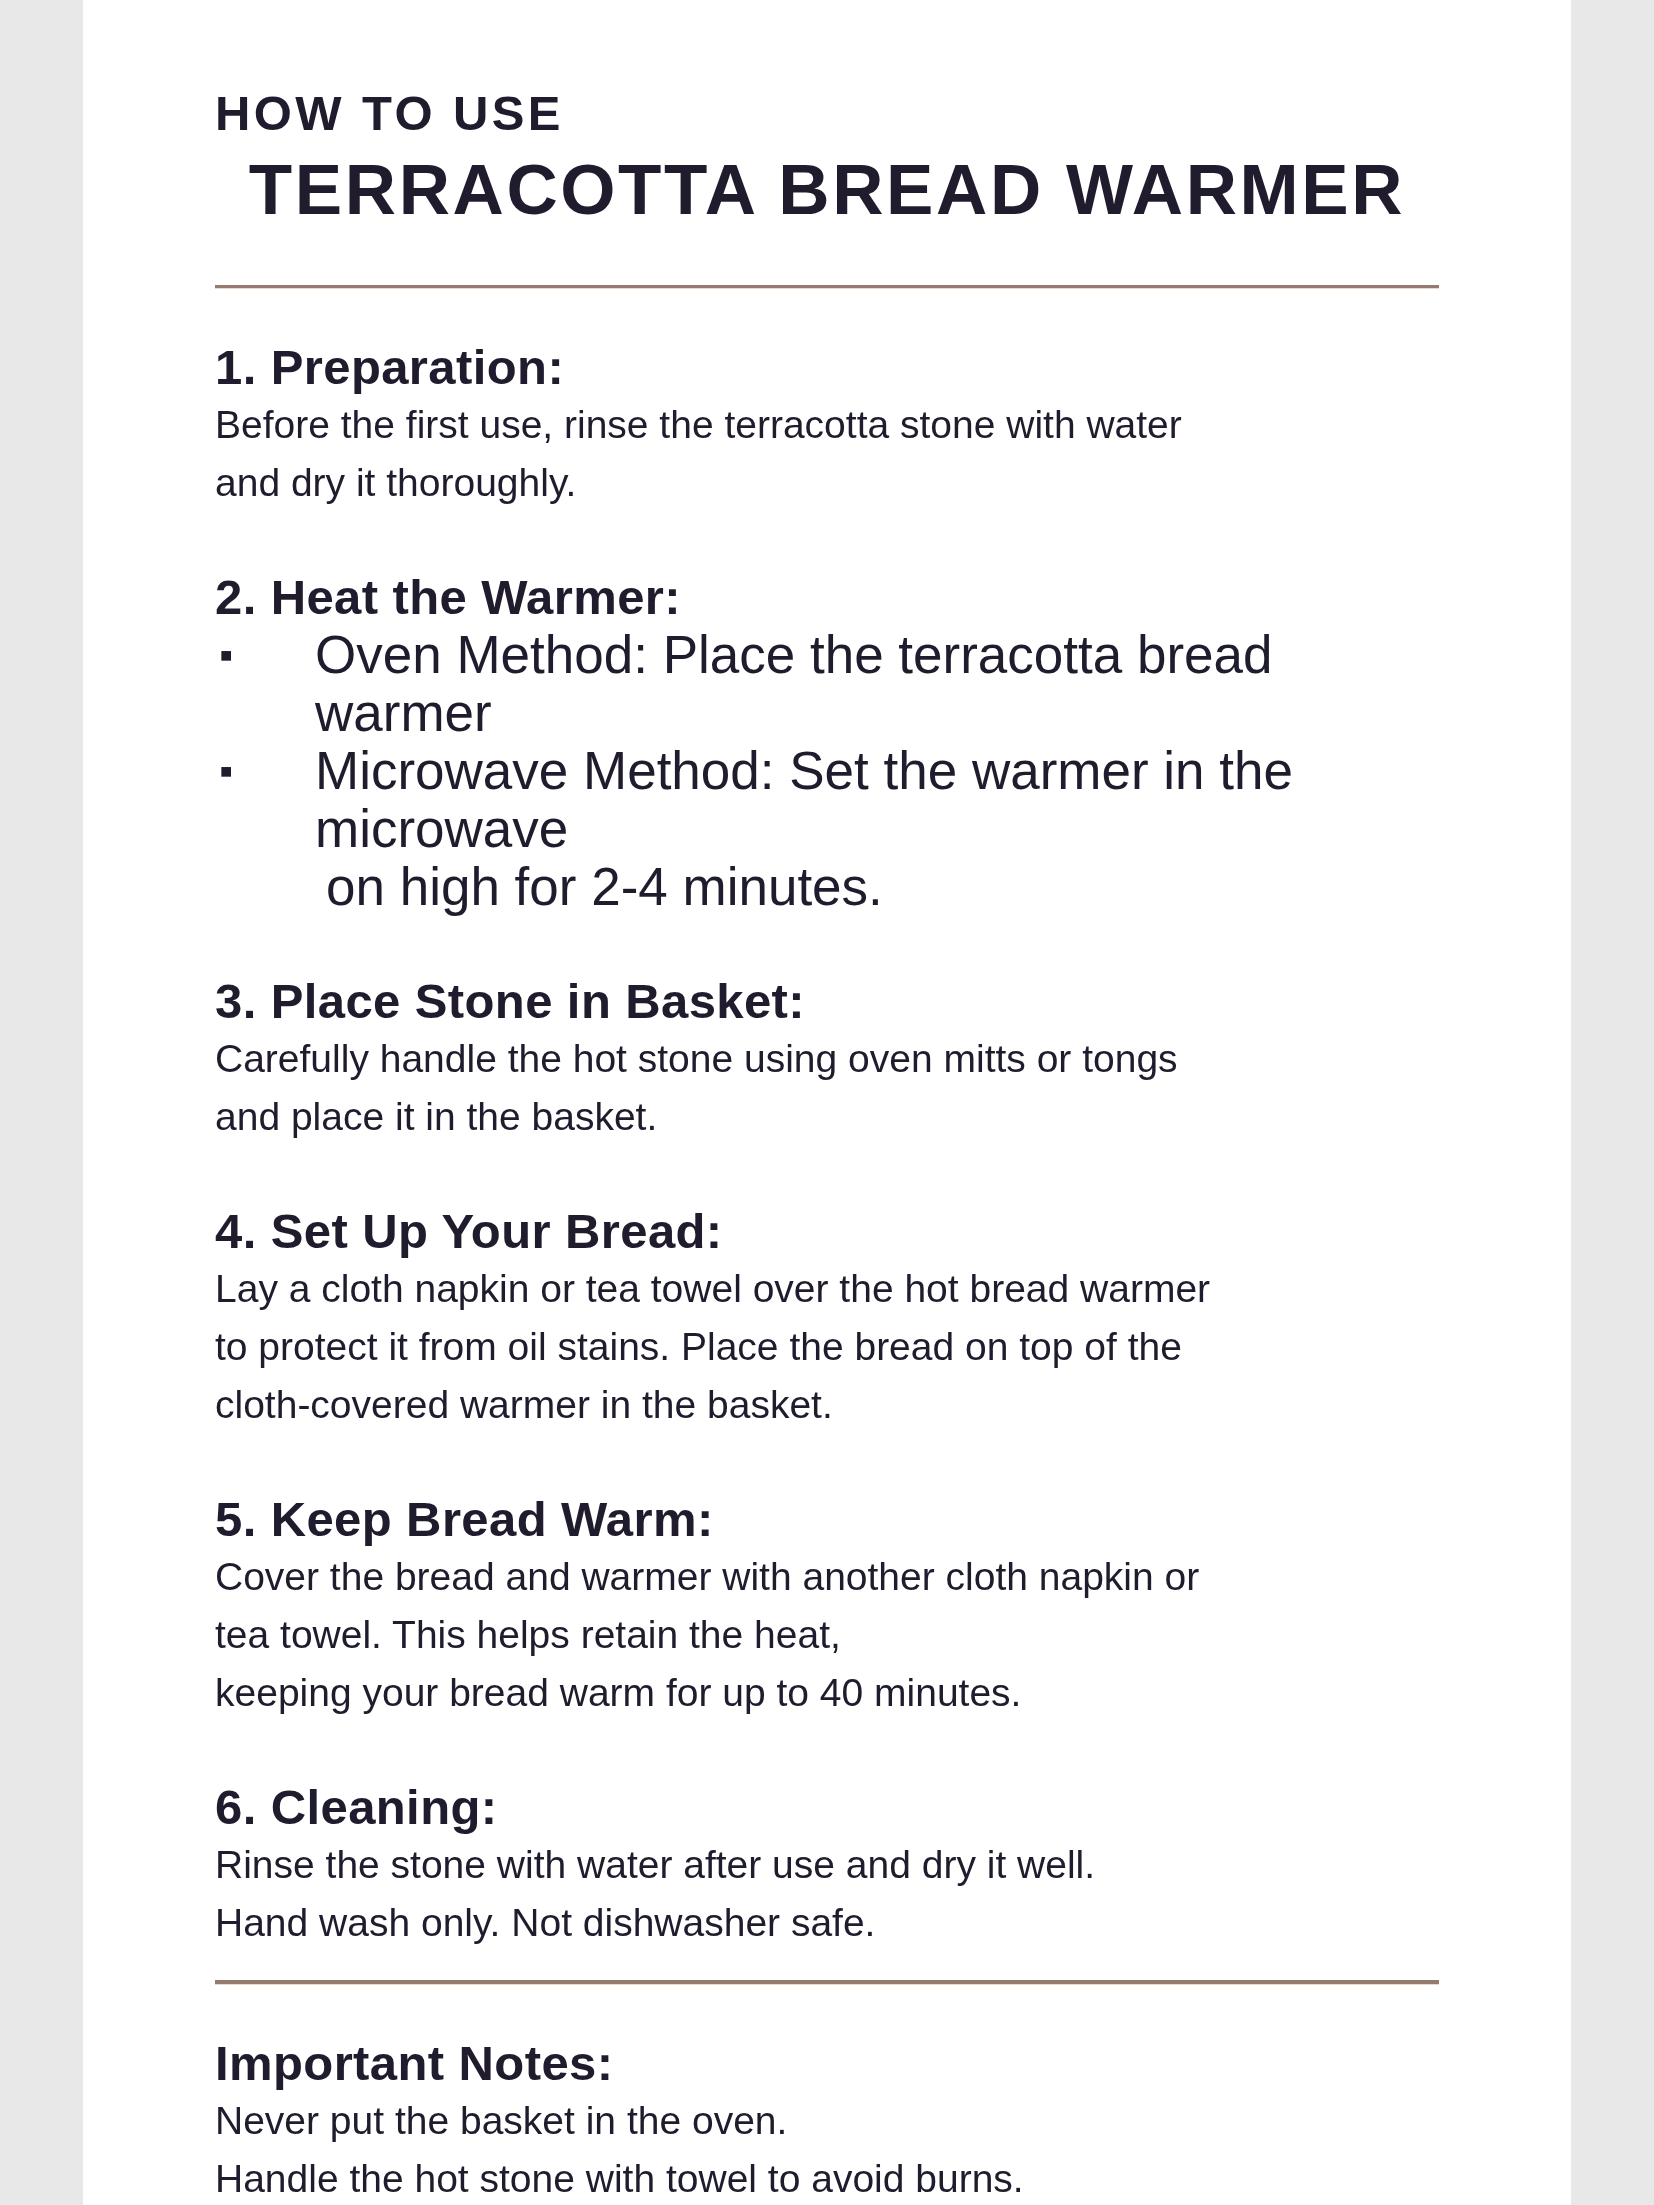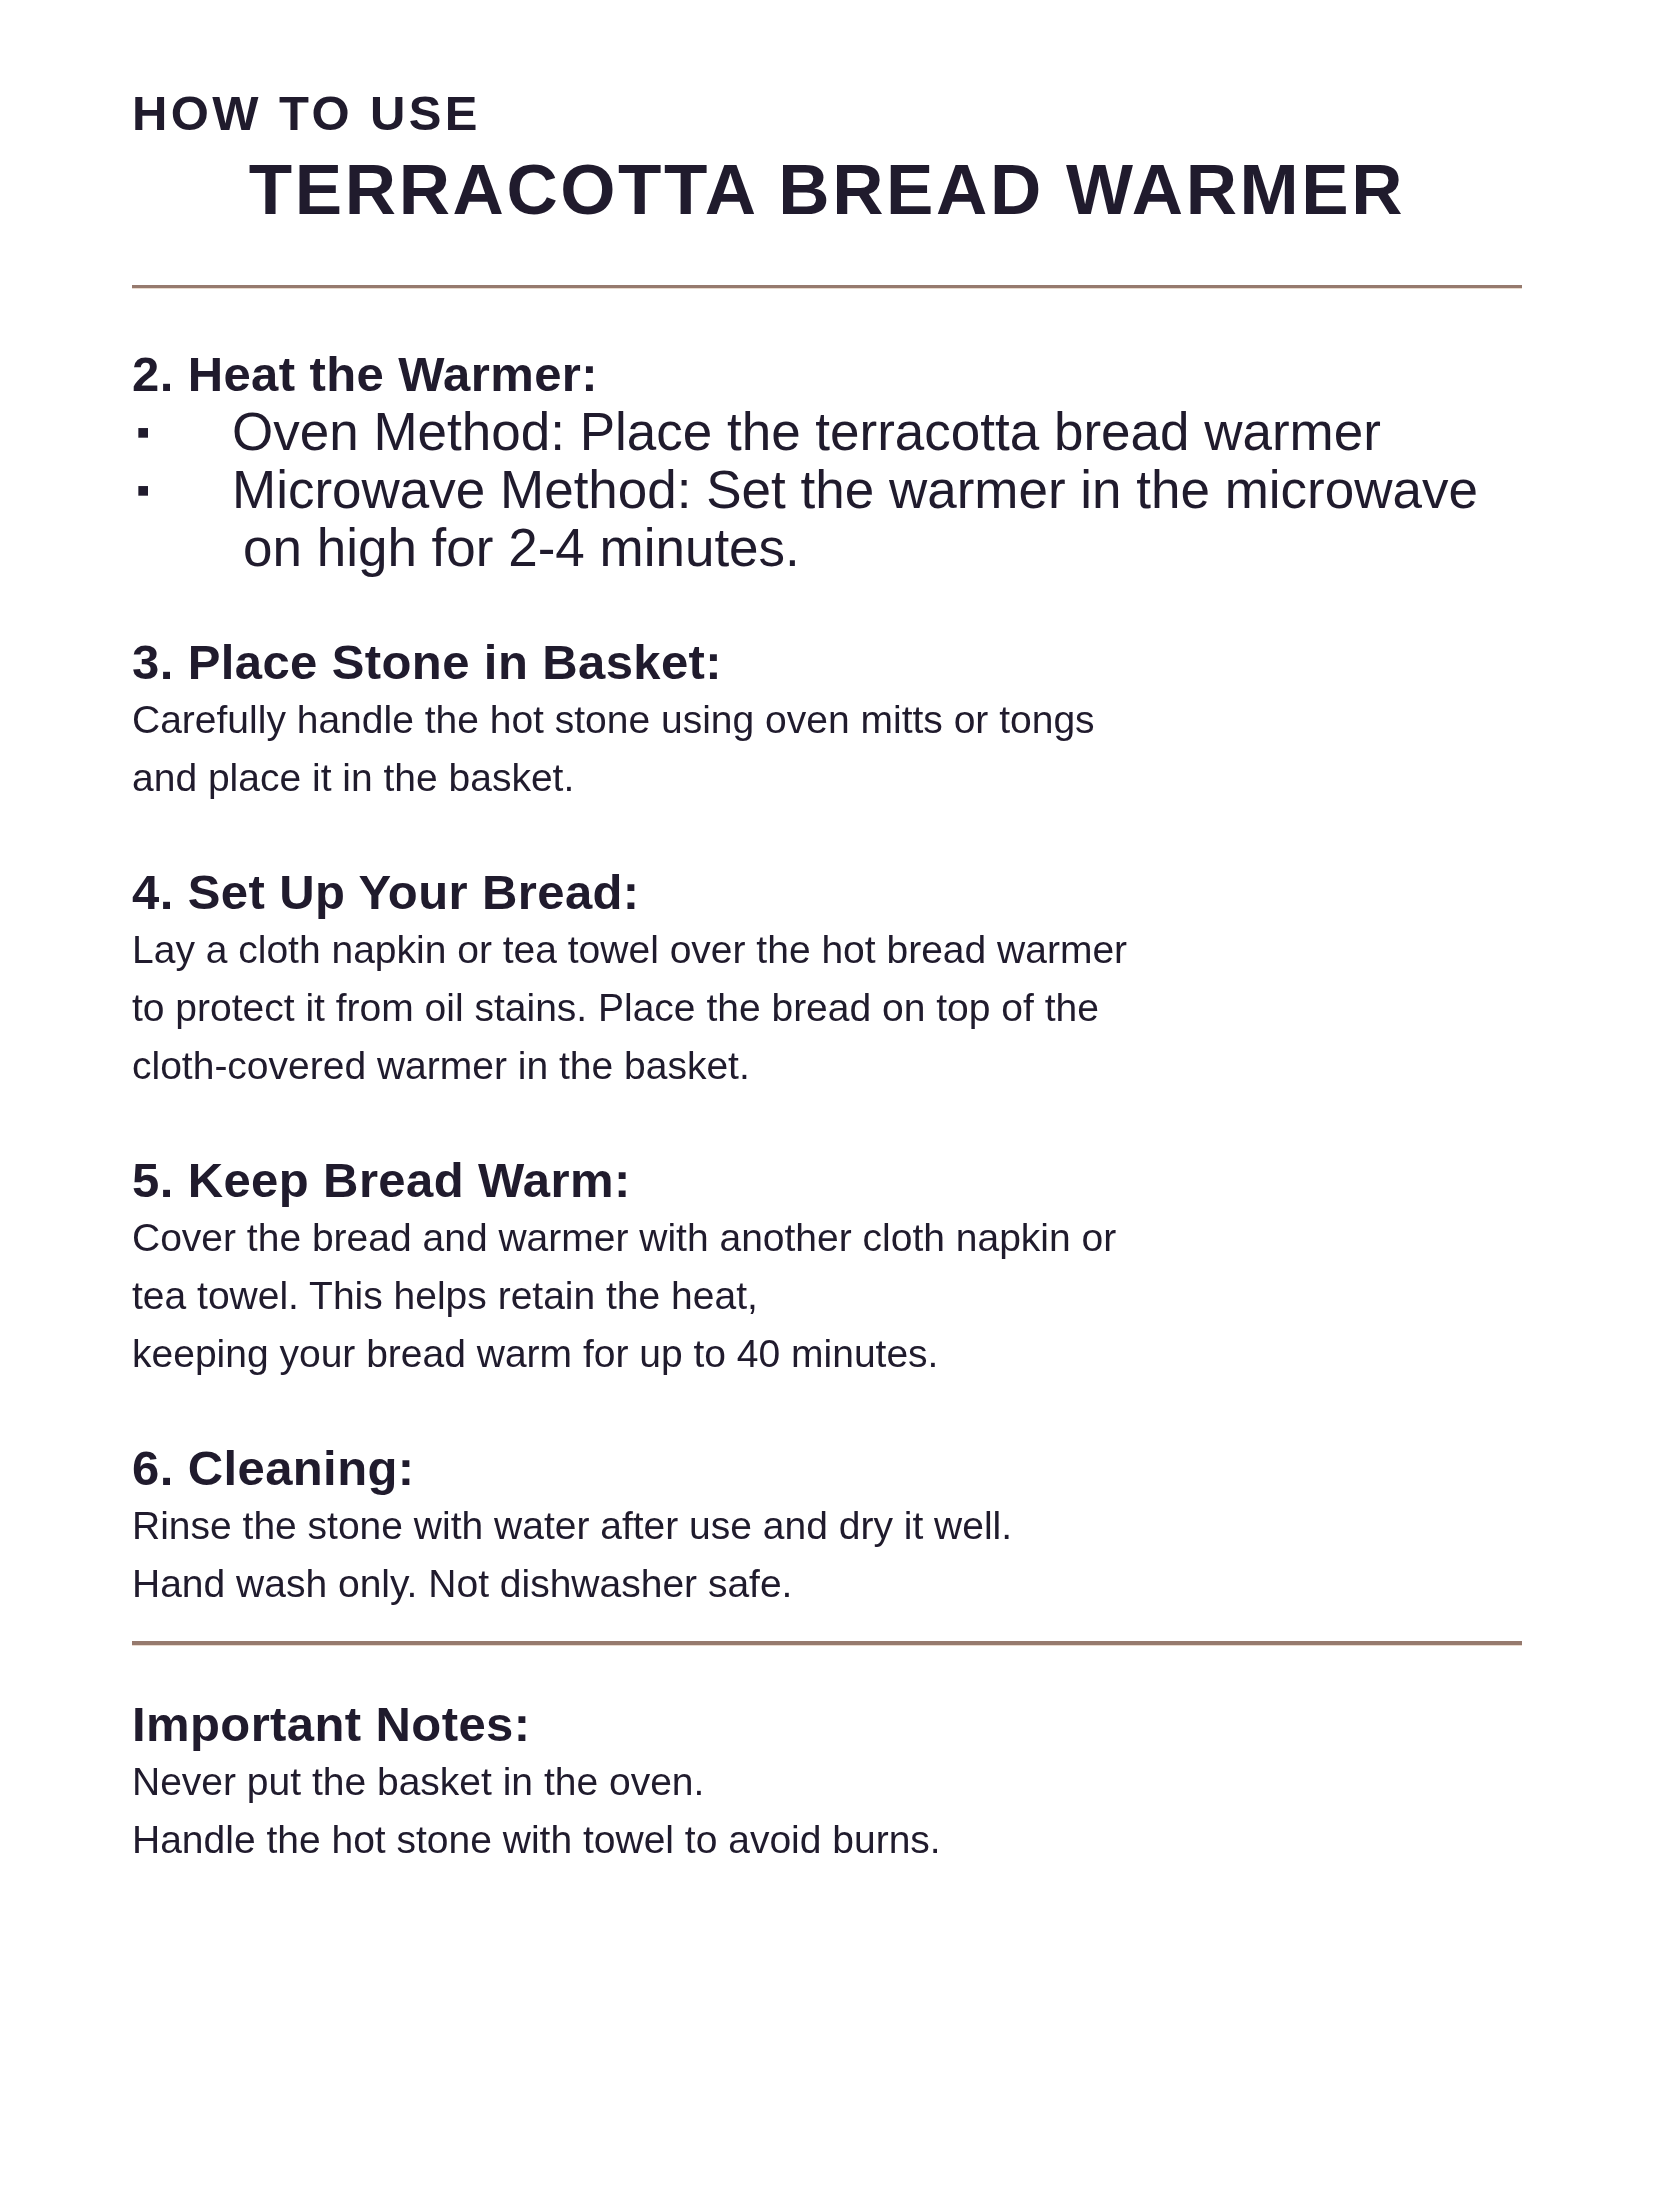--- a/index.html
+++ b/index.html
@@ -2,21 +2,21 @@
 <html style="font-size:13.6px"><head>
 <meta charset="utf-8">
 <style>
   html, body {
     margin: 0;
     padding: 0;
     background: #e8e8e8;
   }
   .page {
     position: relative;
-    width: 1654px;
+    width: 1488px;
     height: 2205px;
     margin: 0 auto;
     background: #ffffff;
     box-sizing: border-box;
     padding: 85px 132px 0 132px;
     font-family: "Liberation Sans", sans-serif;
     color: #201b2d;
     overflow: hidden;
   }
   .eyebrow {
@@ -84,20 +84,25 @@
 
 <div class="page">
 
   <header>
     <div class="eyebrow">HOW TO USE</div>
     <h1 class="title">TERRACOTTA BREAD WARMER</h1>
   </header>
 
   <hr class="rule rule-top">
 
+  <section class="after-rule">
+    <h2 class="sec-heading">1. Preparation:</h2>
+    <p class="line">Before the first use, rinse the terracotta stone with water</p>
+    <p class="line">and dry it thoroughly.</p>
+  </section>
 
   <section>
     <h2 class="sec-heading">2. Heat the Warmer:</h2>
     <div class="bullet-item">
       <span class="bullet-marker">▪</span>
       <p class="bline first">Oven Method: Place the terracotta bread warmer</p>
     </div>
     <div class="bullet-item">
       <span class="bullet-marker">▪</span>
       <p class="bline first">Microwave Method: Set the warmer in the microwave</p>

